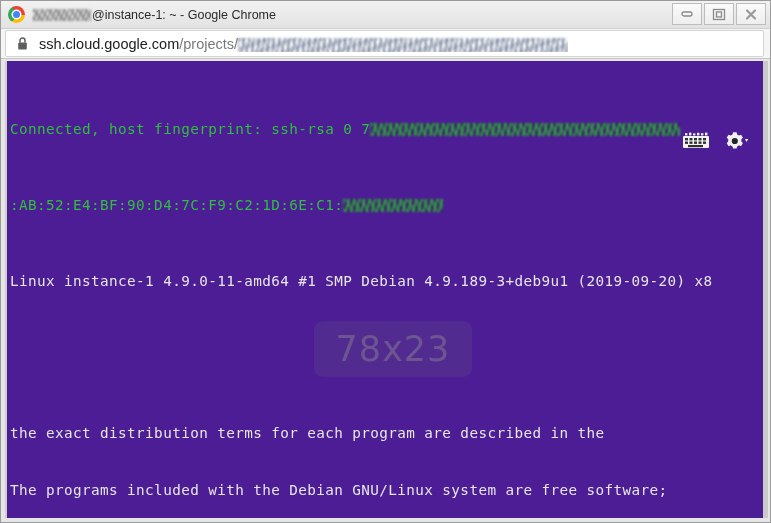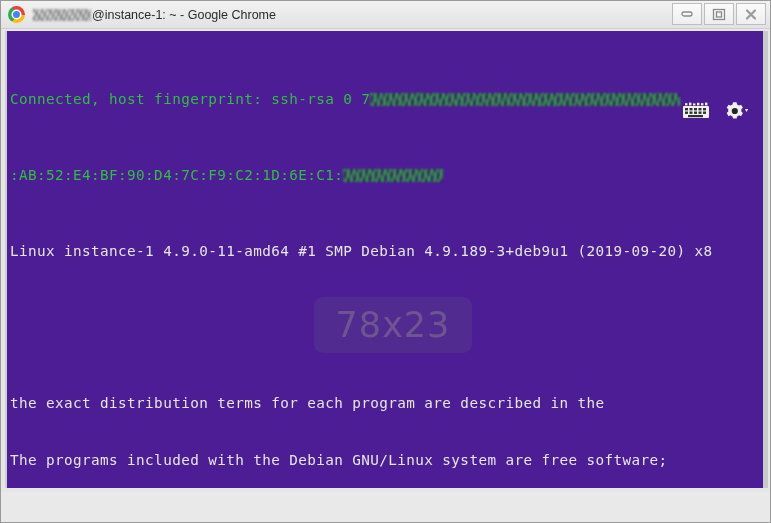--- a/index.html
+++ b/index.html
@@ -150,21 +150,21 @@
   .term-icons {
     position: absolute; right: 18px; top: 70px;
     display: flex; align-items: center; gap: 14px;
     z-index: 6;
   }
   .term-icons svg { display: block; }
 
   
   .size-overlay {
     position: absolute;
-    left: 307px; top: 266px;
+    left: 307px; top: 260px;
     width: 158px; height: 56px;
     background: rgba(120,120,120,0.16);
     border-radius: 9px;
     display: flex; align-items: center; justify-content: center;
     z-index: 5;
   }
   .size-overlay span {
     font-family: "DejaVu Sans", sans-serif;
     font-size: 35px;
     color: rgba(150,150,150,0.40);
@@ -196,20 +196,31 @@
         </svg>
       </div>
       <div class="win-btn">
         <svg width="14" height="13" viewBox="0 0 14 13">
           <path d="M3 2.5 L11 10.5 M11 2.5 L3 10.5" stroke="#9a9a9a" stroke-width="2.2" fill="none" stroke-linecap="round"></path>
         </svg>
       </div>
     </div>
   </div>
 
+  <div class="urlbar">
+    <svg class="lock-icon" viewBox="0 0 11 13">
+      <path d="M3 5.5 V3.6 a2.5 2.5 0 0 1 5 0 V5.5" fill="none" stroke="#5e5e5e" stroke-width="1.5"></path>
+      <rect x="1.2" y="5.4" width="8.6" height="7" rx="1" fill="#5e5e5e"></rect>
+    </svg>
+    <div class="url-text">
+      <span>ssh.cloud.google.com</span>
+        <span class="url-dim">/projects/</span>
+        <span class="blur-url"></span>
+    </div>
+  </div>
 
   <div class="terminal-wrap">
     <div class="terminal">
 
       <div class="term-icons">
         <svg width="28" height="18" viewBox="0 0 28 18">
           <rect x="1" y="4" width="26" height="12" rx="1" fill="#f2f2f2"></rect>
           <g fill="#303030">
             <rect x="3" y="6" width="3" height="2.4"></rect>
               <rect x="7.5" y="6" width="3" height="2.4"></rect>

